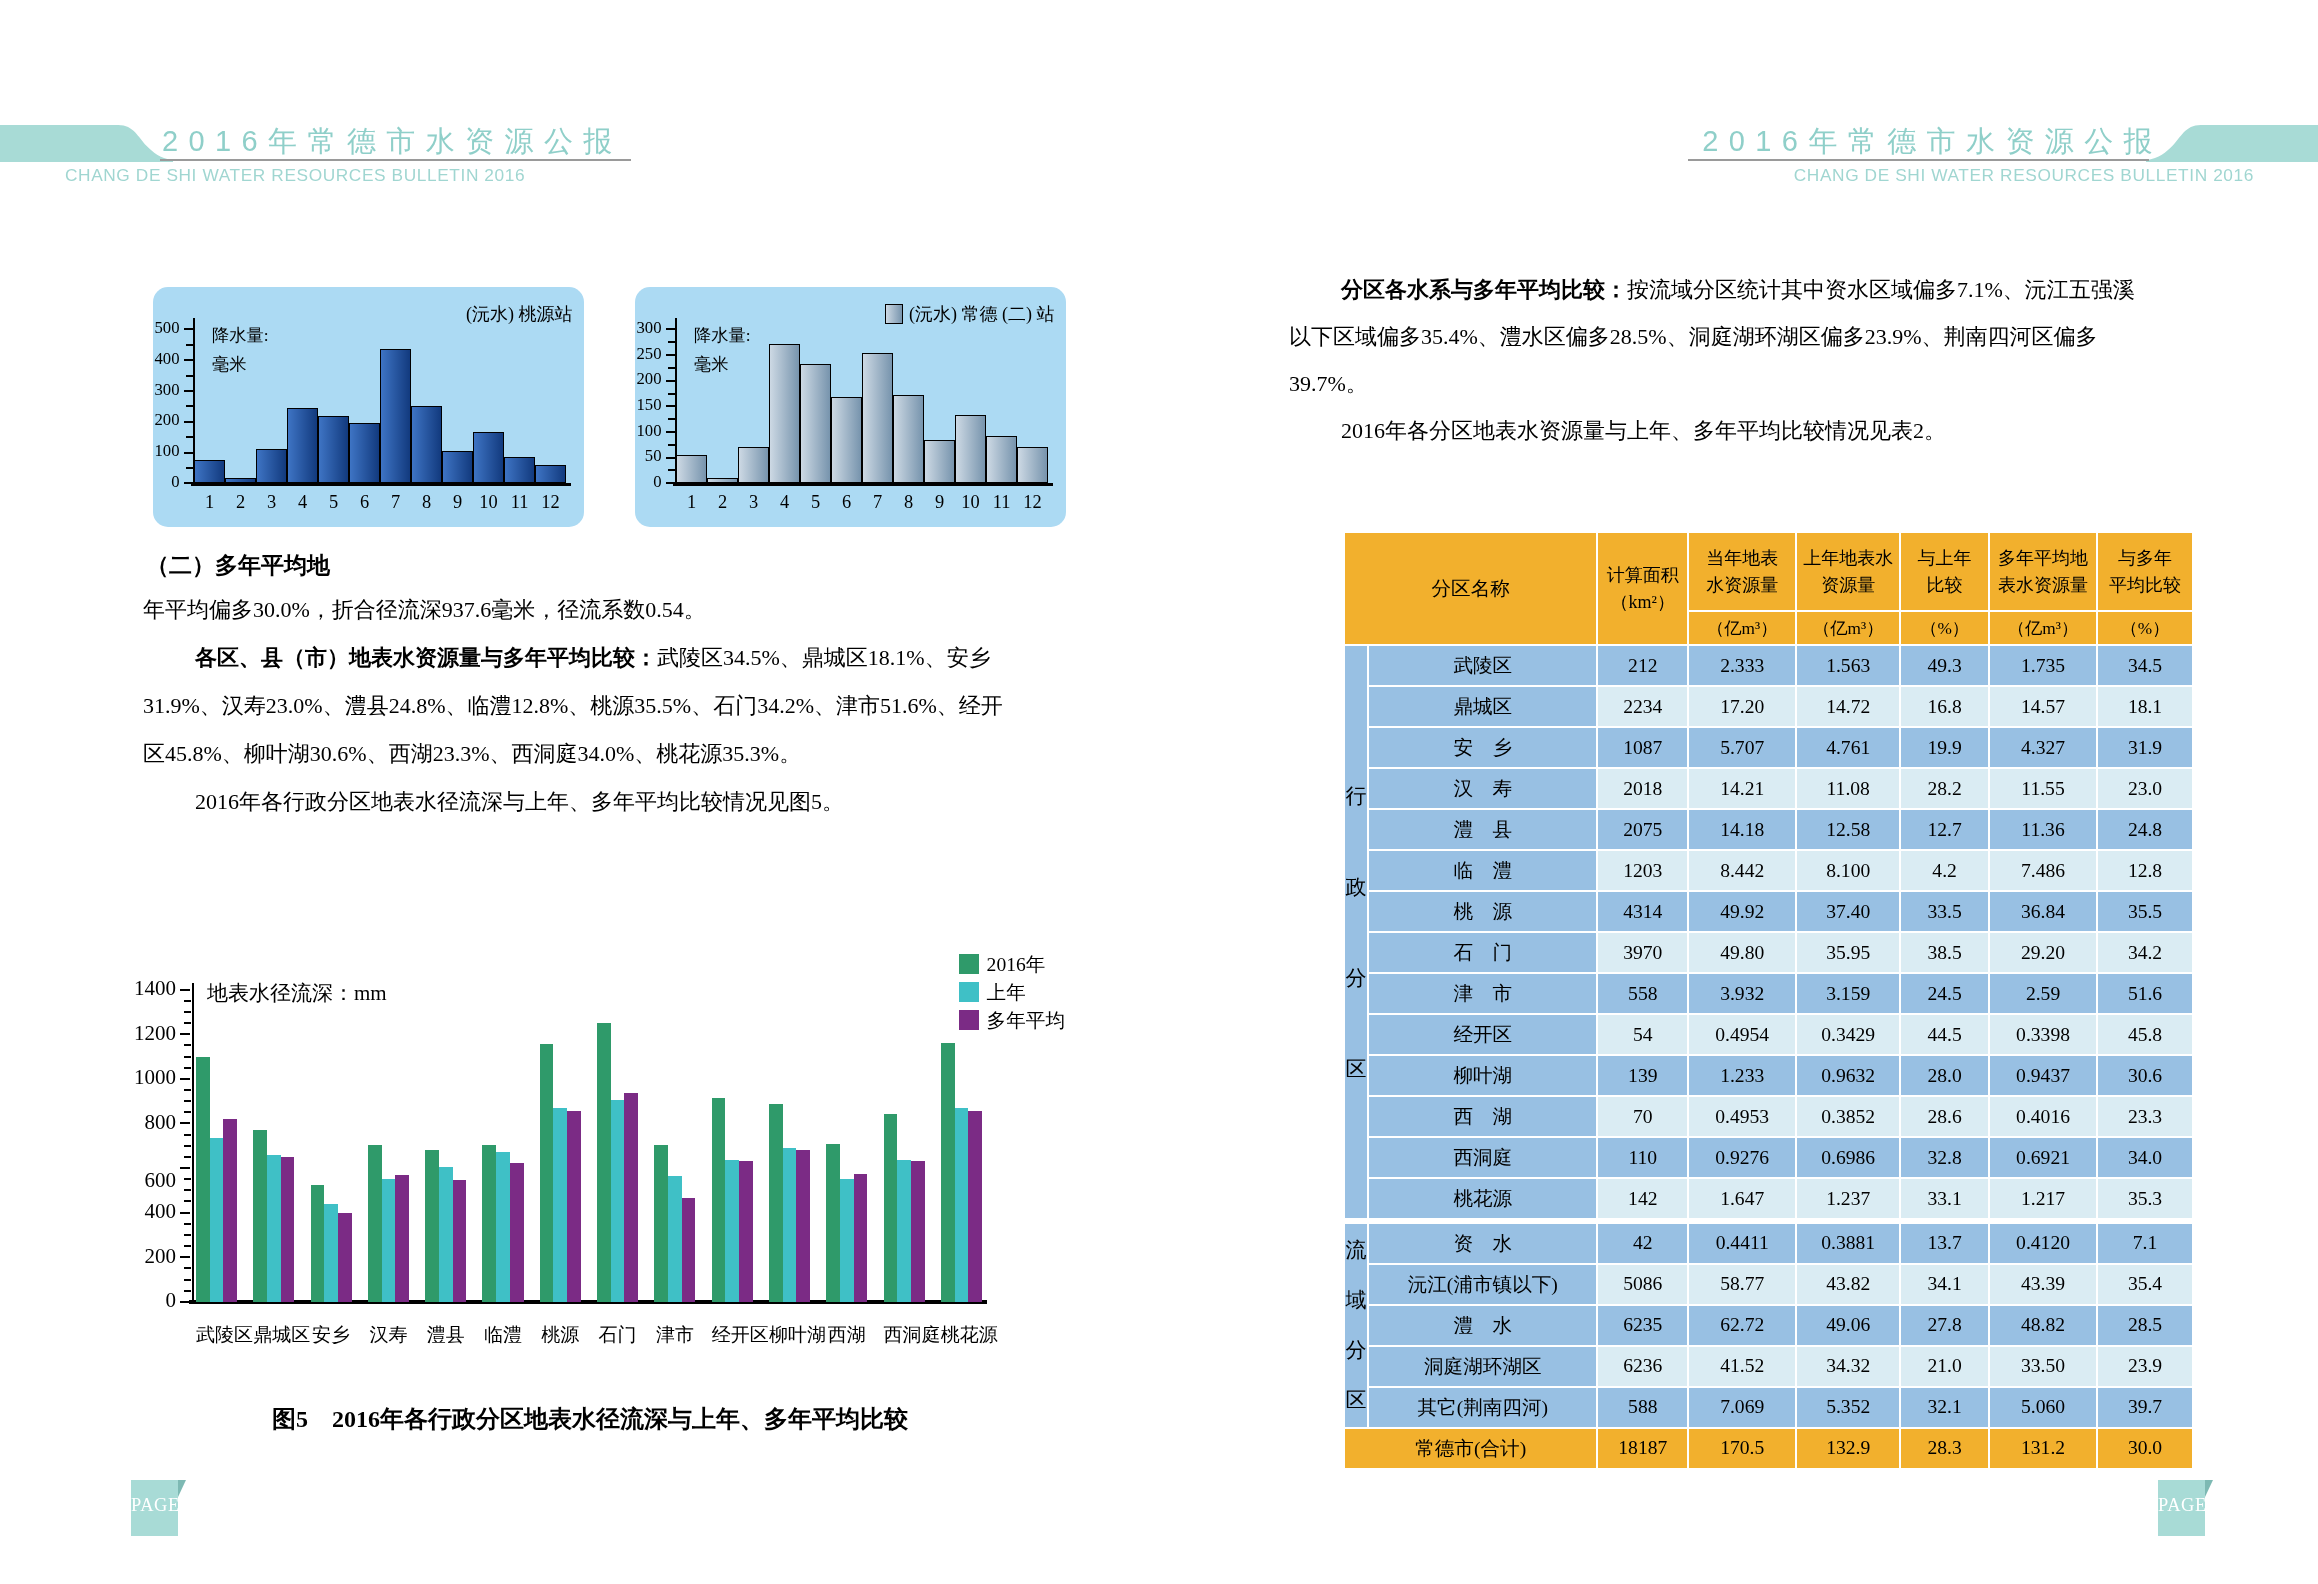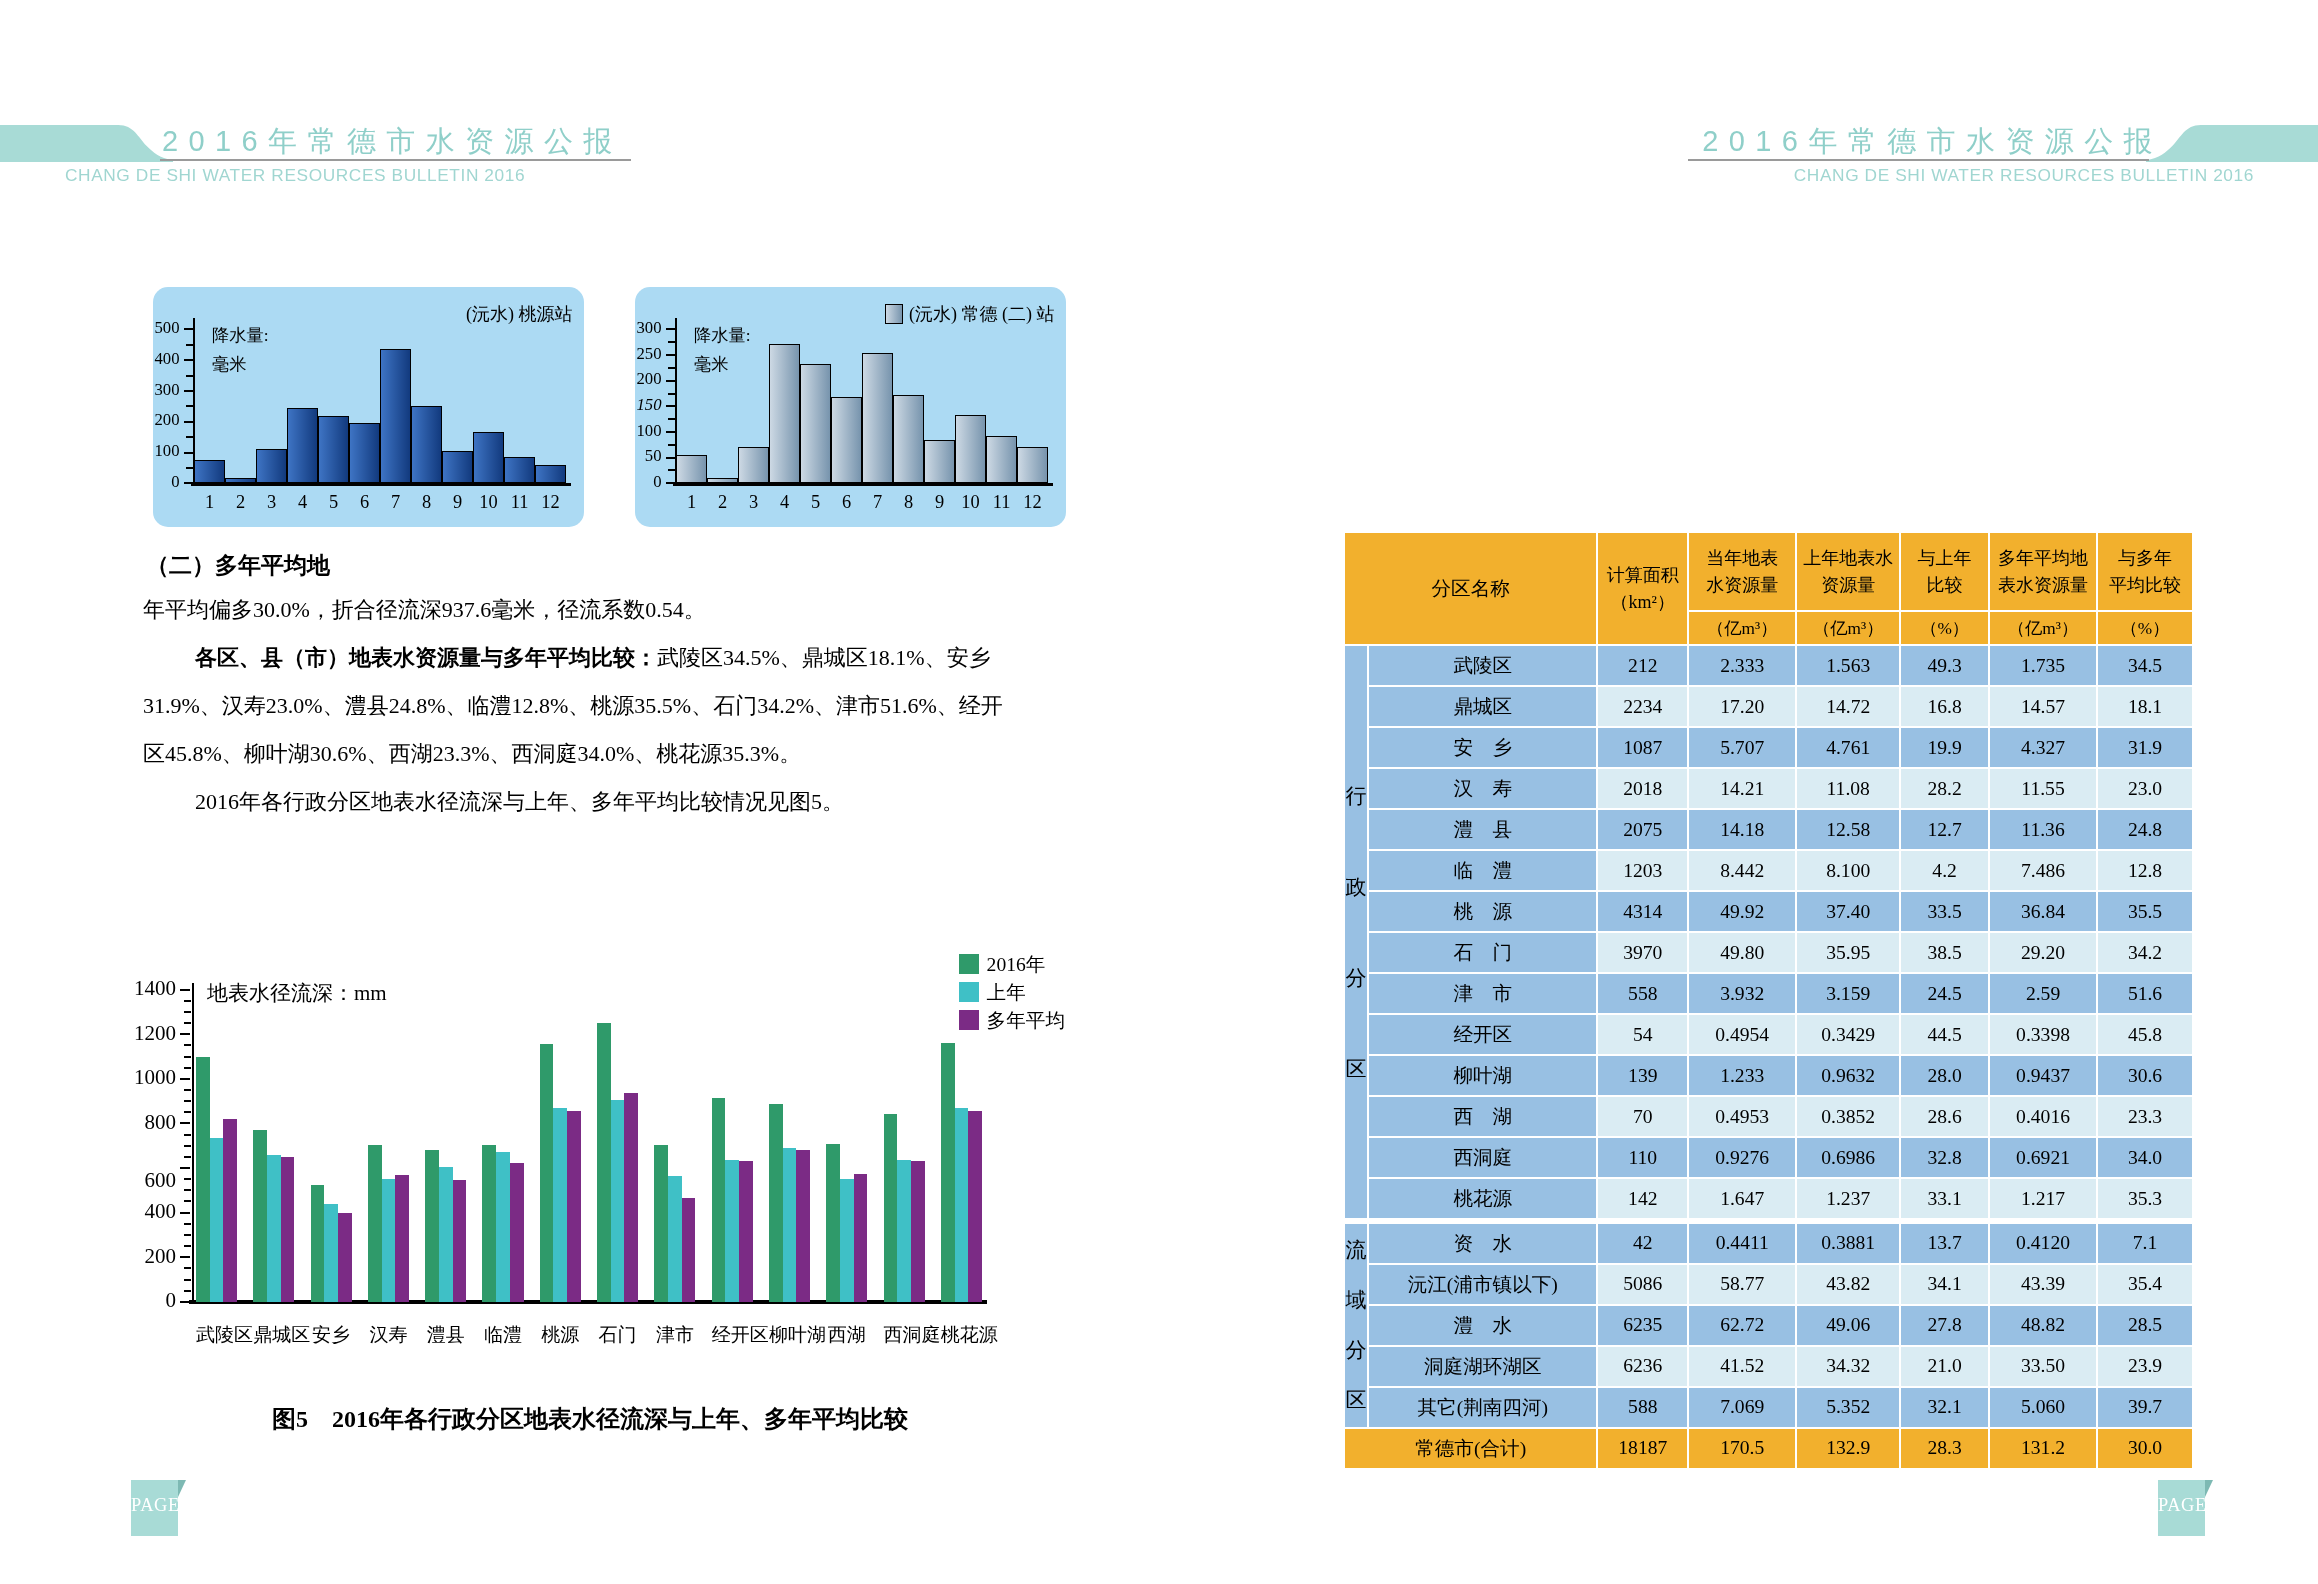--- a/index.html
+++ b/index.html
@@ -186,21 +186,21 @@
       <div class="pc-tick major" style="top: 195px;"></div>
       <div class="pc-ylab" style="top: 185px;">0</div>
       <div class="pc-tick" style="top: 182px;"></div>
       <div class="pc-tick major" style="top: 170px;"></div>
       <div class="pc-ylab" style="top: 159px;">50</div>
       <div class="pc-tick" style="top: 157px;"></div>
       <div class="pc-tick major" style="top: 144px;"></div>
       <div class="pc-ylab" style="top: 134px;">100</div>
       <div class="pc-tick" style="top: 131px;"></div>
       <div class="pc-tick major" style="top: 118px;"></div>
-      <div class="pc-ylab" style="top: 108px; font-style: italic;">150</div>
+      <div class="pc-ylab" style="top: 108px;">150</div>
       <div class="pc-tick" style="top: 106px;"></div>
       <div class="pc-tick major" style="top: 93px;"></div>
       <div class="pc-ylab" style="top: 82px;">200</div>
       <div class="pc-tick" style="top: 80px;"></div>
       <div class="pc-tick major" style="top: 67px;"></div>
       <div class="pc-ylab" style="top: 57px;">250</div>
       <div class="pc-tick" style="top: 54px;"></div>
       <div class="pc-tick major" style="top: 41px;"></div>
       <div class="pc-ylab" style="top: 31px;">300</div>
       <div class="pc-bars">
@@ -387,20 +387,26 @@
       </div>
     </div>
   <div class="fig-cap">图5　2016年各行政分区地表水径流深与上年、多年平均比较</div>
 
   <div class="pnum pnum-l">07</div>
   <div class="ptab ptab-l">
     <span class="fold"></span>
     <span class="lbl">PAGE</span>
   </div>
 
+  <div class="para para-right" id="paraR">
+      <div class="line ind"><span class="b">分区各水系与多年平均比较：</span><span>按流域分区统计其中资水区域偏多7.1%、沅江五强溪</span></div>
+      <div class="line"><span>以下区域偏多35.4%、澧水区偏多28.5%、洞庭湖环湖区偏多23.9%、荆南四河区偏多</span></div>
+      <div class="line"><span>39.7%。</span></div>
+      <div class="line ind"><span>2016年各分区地表水资源量与上年、多年平均比较情况见表2。</span></div>
+    </div>
 
   <table class="t2" id="t2">
     <colgroup>
       <col style="width:22px">
         <col style="width:225px">
         <col style="width:88px">
         <col style="width:105px">
       <col style="width:101px">
         <col style="width:86px">
         <col style="width:105px">

